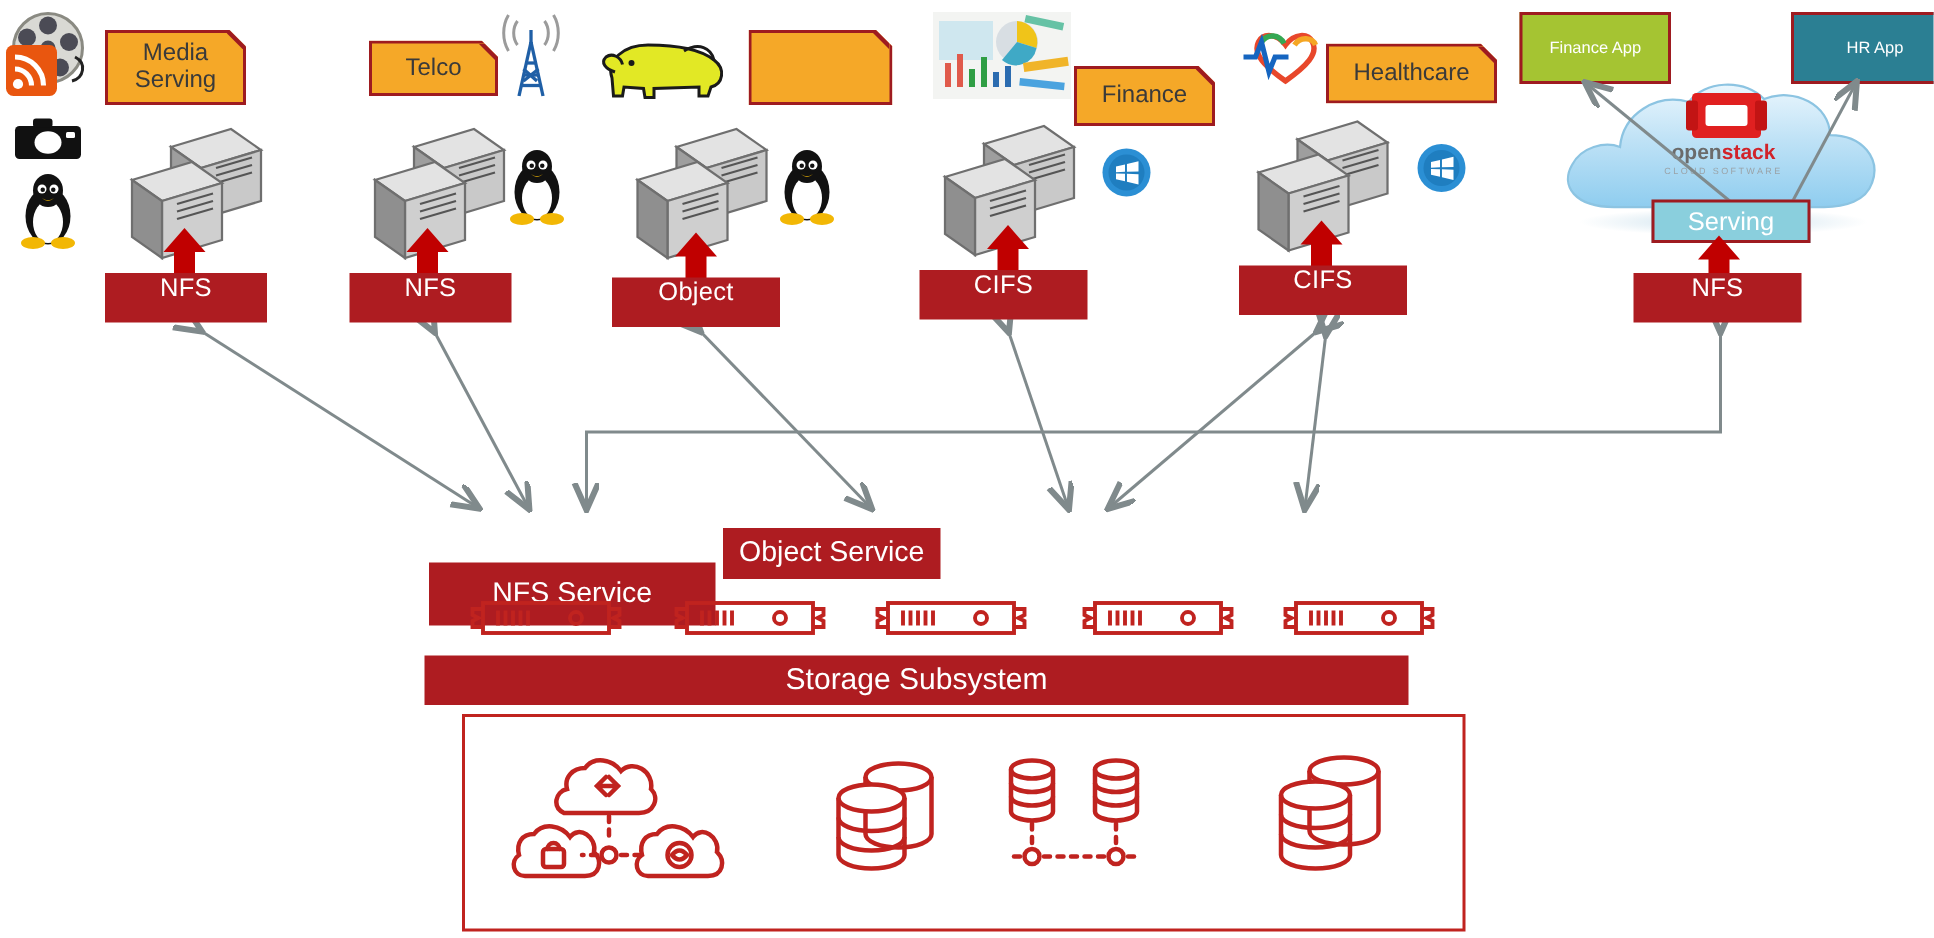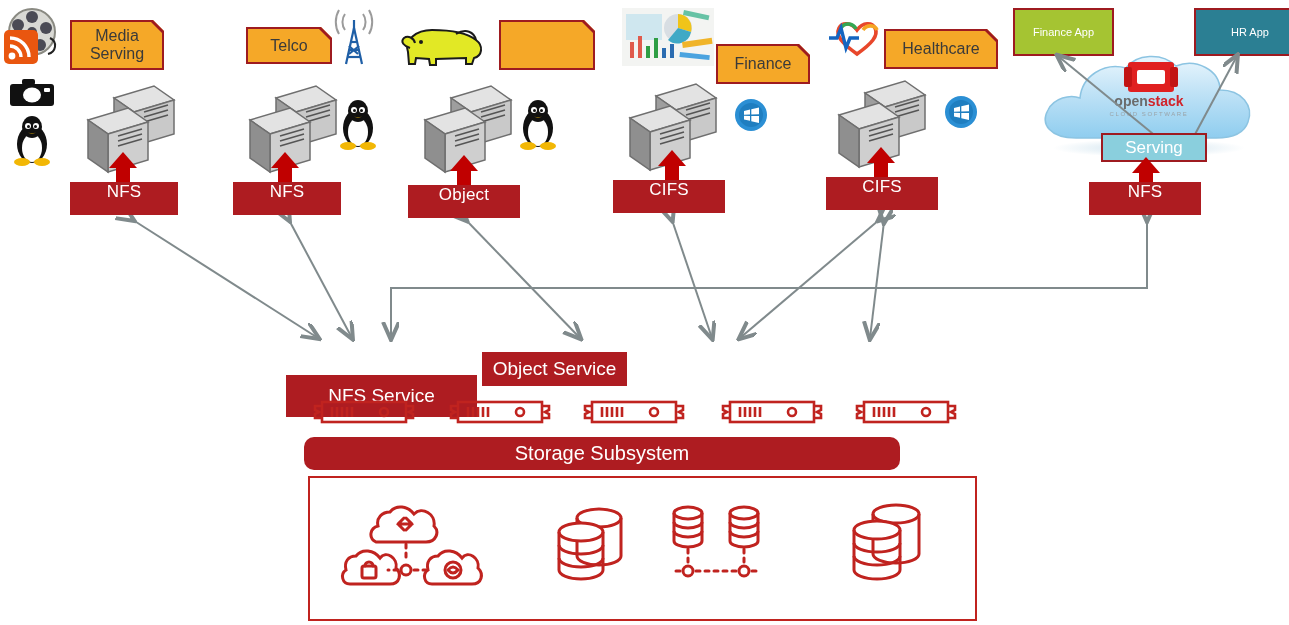--- a/index.html
+++ b/index.html
@@ -493,21 +493,21 @@
       <path d="M96,8 L103,8 L103,12 L99,14 L103,16 L103,20 L96,20"></path>
       <line x1="22" y1="9" x2="22" y2="19"></line>
         <line x1="27" y1="9" x2="27" y2="19"></line>
       <line x1="32" y1="9" x2="32" y2="19"></line>
         <line x1="37" y1="9" x2="37" y2="19"></line>
       <line x1="42" y1="9" x2="42" y2="19"></line>
       <circle cx="74" cy="14" r="4"></circle>
     </g>
   </svg>
 
-  <div class="abs storagebar" style="left:304px;top:437px;width:596px;height:33px;border-radius:10px;">
+  <div class="abs storagebar" style="left:283px;top:437px;width:656px;height:33px;">
     <span>Storage Subsystem</span>
   </div>
   <div class="abs storagepanel" style="left:308px;top:476px;width:665px;height:141px;"></div>
 
   <svg class="abs" style="left:338px;top:500px;width:152px;height:94px;" viewBox="0 0 152 94">
     <g stroke="#C0231F" stroke-width="3" fill="none" stroke-linecap="round">
       <path d="M52,12 C44,12 38,18 40,26 C32,28 30,38 38,42 L88,42 C98,42 102,32 96,26
                C98,14 84,6 76,14 C70,6 58,4 52,12 Z"></path>
       <path d="M60,24 L74,24 M68,18 L74,24 L68,30 M66,18 L60,24 L66,30" stroke-width="3"></path>
       <path d="M18,56 C10,56 6,62 8,70 C2,74 4,84 12,84 L52,84 C62,84 64,74 58,68

